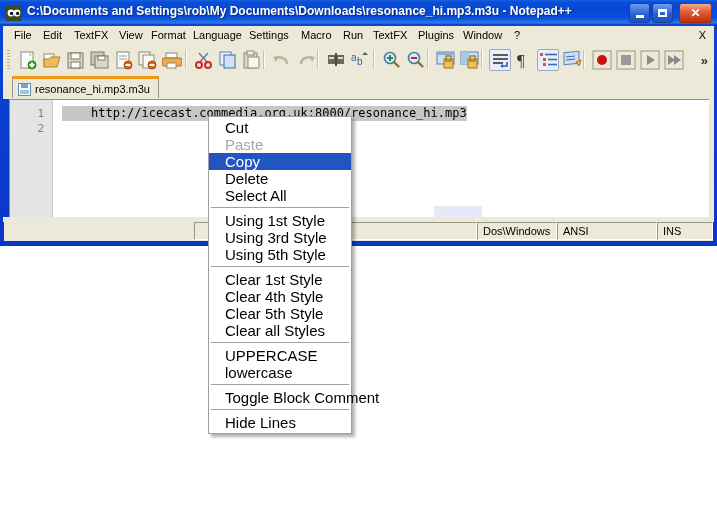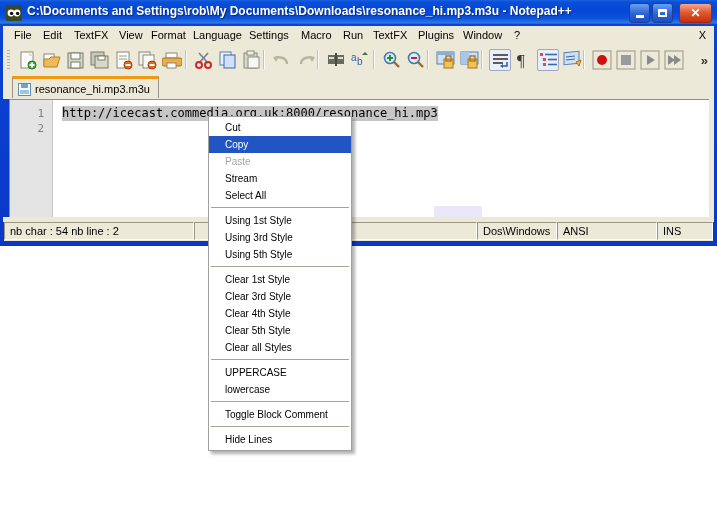--- a/index.html
+++ b/index.html
@@ -299,21 +299,21 @@
     position: absolute;
     left: 0; top: 0;
     width: 1px; height: 100%;
     background: #ffffff;
   }
   .ctx-item {
     position: relative;
     height: 17px;
     line-height: 17px;
     padding-left: 16px;
-    font-size: 10px;
+    font-size: 15px;
     color: #000000;
     white-space: nowrap;
     font-family: "Liberation Sans", sans-serif;
     cursor: default;
   }
   .ctx-item.highlighted {
     background: #2155c4;
     color: #ffffff;
   }
   .ctx-item.disabled { color: #a6a6a6; }
@@ -581,52 +581,50 @@
     </div>
   </div>
 
   <div id="editor-outer">
     <div id="gutter">
         <div class="lineno" style="top: 7px;">1</div>
         <div class="lineno" style="top: 22px;">2</div>
       </div>
     <div id="code-area">
       <div id="curline-hl"></div>
-    <div class="code-line sel" style="top: 6px;">http://icecast.commedia.org.uk:8000/resonance_hi.mp3</div>
+    <div class="code-line sel" style="top: 6px; padding-left: 29px;">http://icecast.commedia.org.uk:8000/resonance_hi.mp3</div>
         <div class="code-line" style="top: 21px;"></div>
       </div>
   </div>
   <div id="editor-right-edge"></div>
   <div id="editor-bottom-edge"></div>
 
   <div id="statusbar">
     <div id="sb-grip"></div>
-  <div class="sb-cell" style="left: 0px; width: 190px;">nb char : 54   nb line : 2</div>
       <div class="sb-cell" style="left: 190px; width: 283px;"></div>
       <div class="sb-cell" style="left: 473px; width: 80px;">Dos\Windows</div>
       <div class="sb-cell" style="left: 553px; width: 100px;">ANSI</div>
       <div class="sb-cell" style="left: 653px; width: 56px;">INS</div>
     </div>
 
 </div>
 
 <div id="ctx-menu">
   <div id="ctx-gutter-strip"></div>
 <div class="ctx-item">Cut</div>
+    <div class="ctx-item disabled">Paste</div>
     <div class="ctx-item highlighted">Copy</div>
-    <div class="ctx-item disabled">Paste</div>
-    <div class="ctx-item">Stream</div>
+    <div class="ctx-item">Delete</div>
     <div class="ctx-item">Select All</div>
     <div class="ctx-sep"></div>
     <div class="ctx-item">Using 1st Style</div>
     <div class="ctx-item">Using 3rd Style</div>
     <div class="ctx-item">Using 5th Style</div>
     <div class="ctx-sep"></div>
     <div class="ctx-item">Clear 1st Style</div>
-    <div class="ctx-item">Clear 3rd Style</div>
     <div class="ctx-item">Clear 4th Style</div>
     <div class="ctx-item">Clear 5th Style</div>
     <div class="ctx-item">Clear all Styles</div>
     <div class="ctx-sep"></div>
     <div class="ctx-item">UPPERCASE</div>
     <div class="ctx-item">lowercase</div>
     <div class="ctx-sep"></div>
     <div class="ctx-item">Toggle Block Comment</div>
     <div class="ctx-sep"></div>
     <div class="ctx-item">Hide Lines</div>

